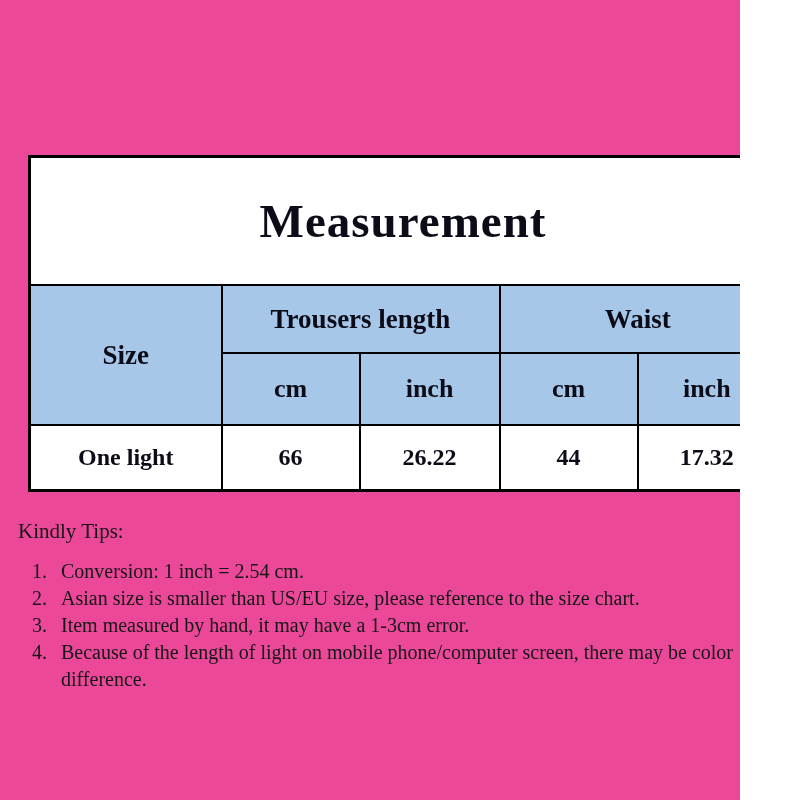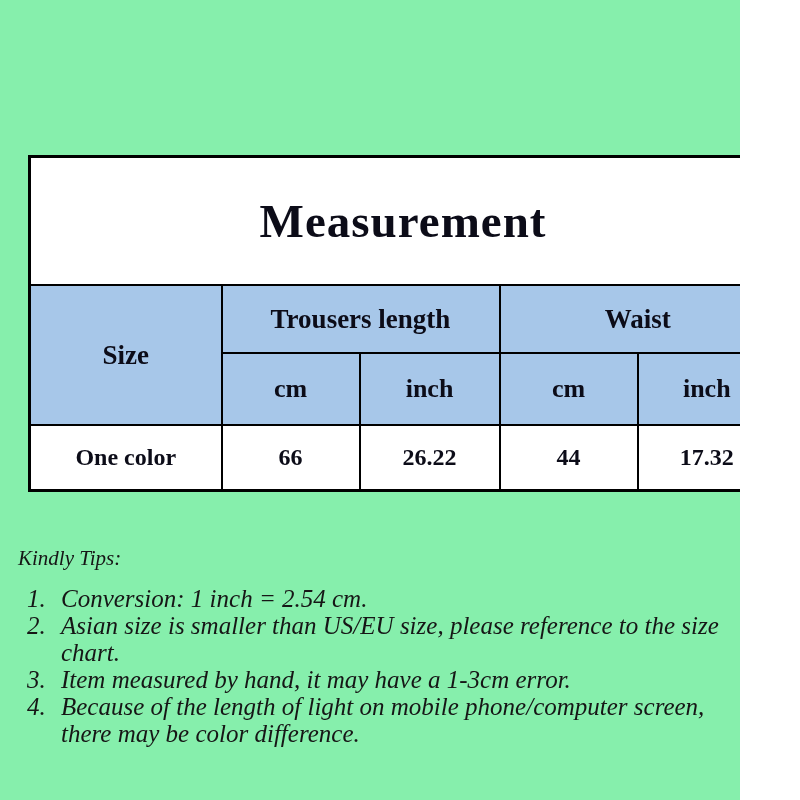--- a/index.html
+++ b/index.html
@@ -6,21 +6,21 @@
     --header-bg:#a7c7e9;
     --border-color:#000000;
     --text-color:#0c0c18;
   }
   html,body{margin:0;padding:0;}
   body{
     width:800px;height:800px;background:#ffffff;
     font-family:"Liberation Serif","DejaVu Serif",serif;
     color:var(--text-color);
   }
-  .sheet{position:relative;width:740px;height:800px;background:#86efac;overflow:hidden;}
+  .sheet{position:relative;width:740px;height:800px;background:#ec4899;overflow:hidden;}
 
   
   table.meas-table{
     position:absolute;left:28px;top:155px;
     width:747px;border-collapse:collapse;table-layout:fixed;
     border:3px solid var(--border-color);
   }
   table.meas-table td{
     border:2px solid var(--border-color);
     text-align:center;vertical-align:middle;
@@ -30,25 +30,25 @@
   td.title-cell{
     height:126px;background:#ffffff;
     font-size:47px;letter-spacing:1px;
   }
   tr.group-row td{height:66px;background:var(--header-bg);font-size:27px;text-align:center;}
   td.size-cell{font-size:30px;margin-top:24px;}
   tr.unit-row td{height:70px;background:var(--header-bg);font-size:26px;}
   tr.data-row td{height:63px;background:#ffffff;font-size:24px;}
 
   
-  .tips{position:absolute;left:18px;top:546px;width:740px;color:#161616;font-style:italic;}
+  .tips{position:absolute;left:18px;top:519px;width:740px;color:#161616;}
   .tips-heading{font-size:21px;margin-bottom:14px;}
   ol.tips-list{
     margin:0;padding:0 0 0 34px;width:700px;
-    font-size:25px;line-height:27px;
+    font-size:20px;line-height:27px;
     list-style:decimal;
   }
   ol.tips-list li{padding-left:9px;margin:0;}
 </style>
 </head>
 <body>
 
 <div class="sheet">
 
   <table class="meas-table">
@@ -68,21 +68,21 @@
         <td colspan="2">Trousers length</td>
         <td colspan="2">Waist</td>
       </tr>
       <tr class="unit-row">
         <td>cm</td>
         <td>inch</td>
         <td>cm</td>
         <td>inch</td>
       </tr>
       <tr class="data-row">
-        <td>One color</td>
+        <td>One light</td>
         <td>66</td>
         <td>26.22</td>
         <td>44</td>
         <td>17.32</td>
       </tr>
     </tbody>
   </table>
 
   <div class="tips">
     <div class="tips-heading">Kindly Tips:</div>

